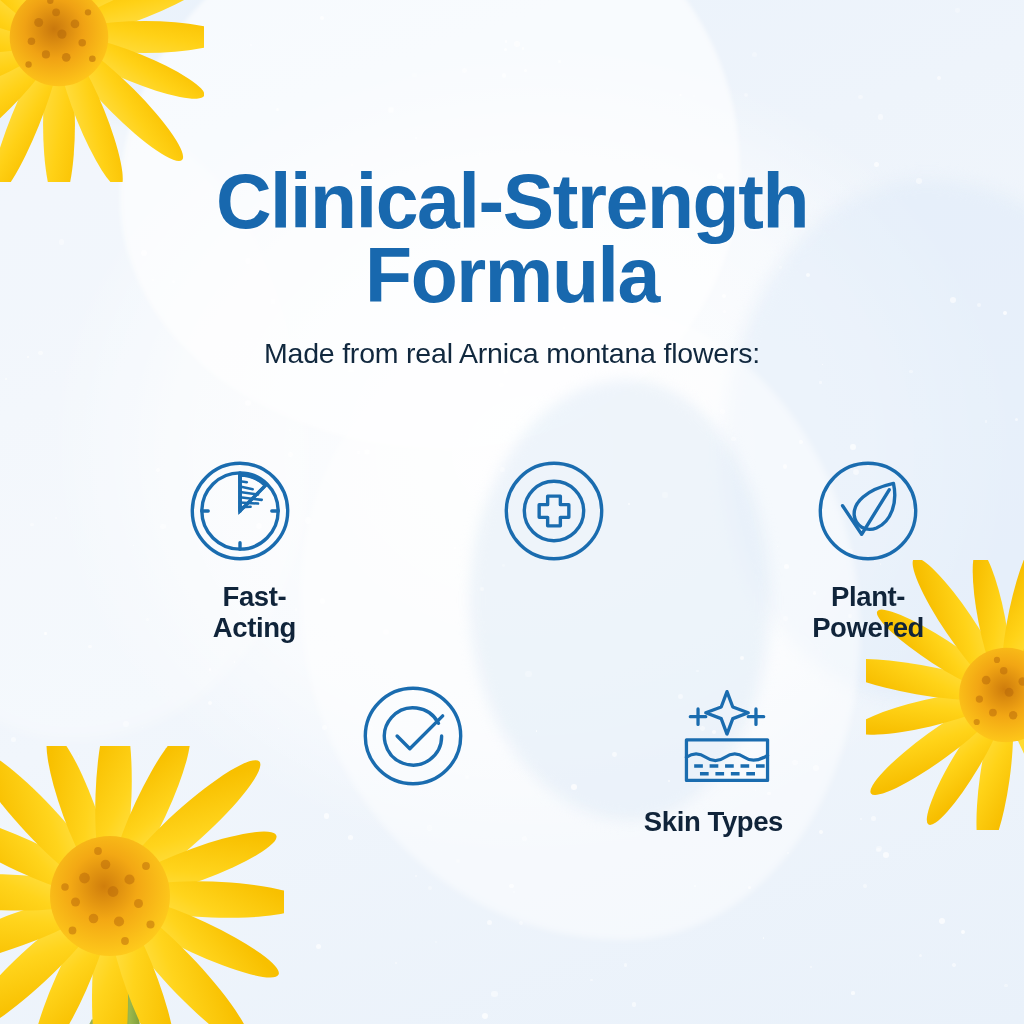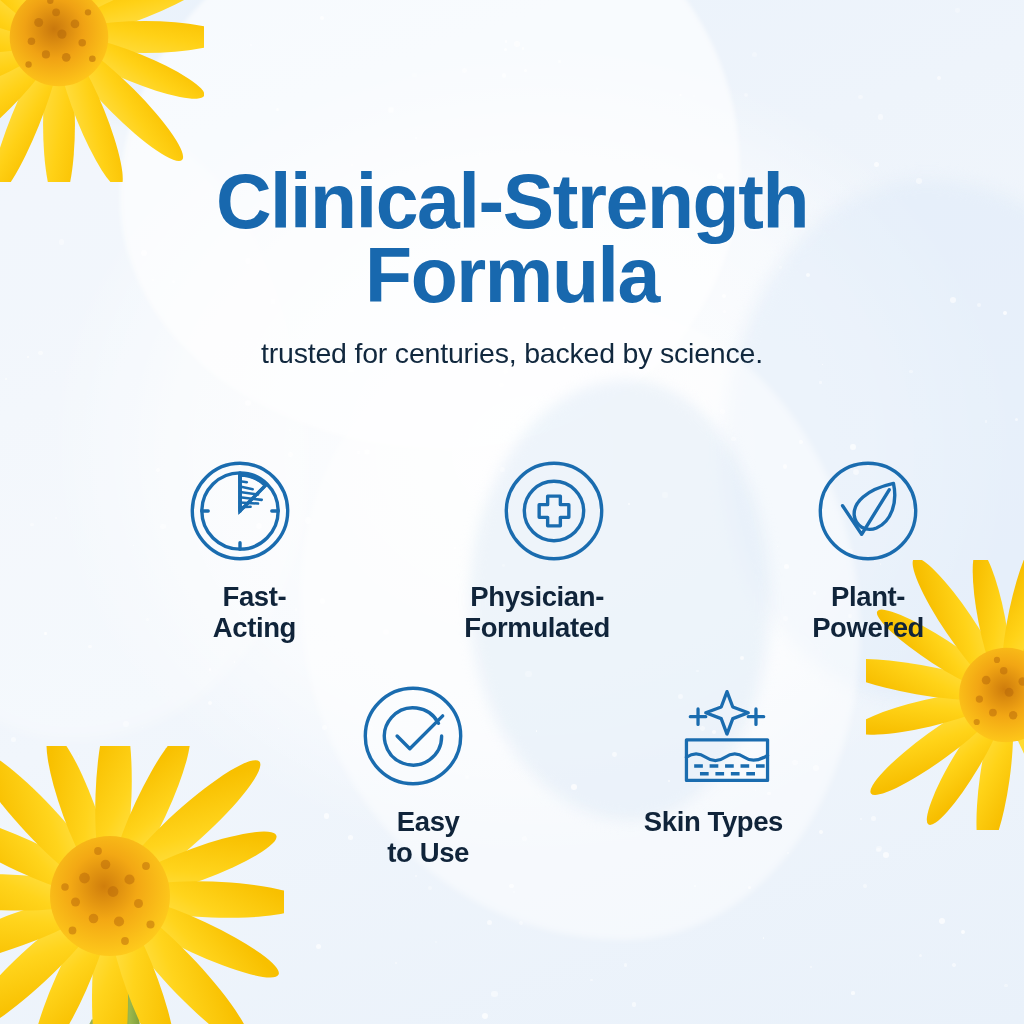--- a/index.html
+++ b/index.html
@@ -601,21 +601,21 @@
       </g>
     </svg>
   </div>
 
   <h1 class="headline">
     <span class="l1">Clinical-Strength</span>
     <span class="l2">Formula</span>
   </h1>
 
   <p class="subhead">
-    <span class="s2">trusted for centuries, backed by science.</span>
+    <span class="s1">Made from real Arnica montana flowers:</span>
   </p>
 
   <div class="features">
 
     <div class="frow frow-1">
 
       <div class="feature">
         <div class="fic">
           <svg width="106" height="106" viewBox="0 0 100 100" fill="none" stroke="#1A6CAF" stroke-width="3.2" stroke-linecap="round">
             <circle cx="50" cy="50" r="45"></circle>
@@ -643,24 +643,20 @@
       </div>
 
       <div class="feature">
         <div class="fic">
           <svg width="106" height="106" viewBox="0 0 100 100" fill="none" stroke="#1A6CAF" stroke-width="3.2" stroke-linejoin="round">
             <circle cx="50" cy="50" r="45"></circle>
             <circle cx="50" cy="50" r="28"></circle>
             <path d="M44 36 H56 V44 H64 V56 H56 V64 H44 V56 H36 V44 H44 Z"></path>
           </svg>
         </div>
-        <div class="flabel">
-          <span class="ln">Physician-</span>
-          <span class="ln">Formulated</span>
-        </div>
       </div>
 
       <div class="feature">
         <div class="fic">
           <svg width="106" height="106" viewBox="0 0 100 100" fill="none" stroke="#1A6CAF" stroke-width="3.2" stroke-linecap="round" stroke-linejoin="round">
             <circle cx="50" cy="50" r="45"></circle>
             <path d="M74 24 C78 42 72 60 58 66 C48 70 38 64 37 54 C36 42 48 30 74 24 Z"></path>
             <path d="M26 45 L44 72 L70 30"></path>
           </svg>
         </div>
@@ -675,24 +671,20 @@
     <div class="frow frow-2">
 
       <div class="feature">
         <div class="fic">
           <svg width="106" height="106" viewBox="0 0 100 100" fill="none" stroke="#1A6CAF" stroke-width="3.2" stroke-linecap="round" stroke-linejoin="round">
             <circle cx="50" cy="50" r="45"></circle>
             <path d="M74 38 A27 27 0 1 0 77 50"></path>
             <path d="M35 50 L47 62 L78 31"></path>
           </svg>
         </div>
-        <div class="flabel">
-          <span class="ln">Easy</span>
-          <span class="ln">to Use</span>
-        </div>
       </div>
 
       <div class="feature">
         <div class="fic">
           <svg width="126" height="112" viewBox="0 0 116 100" fill="none" stroke="#1A6CAF" stroke-width="3.4" stroke-linecap="round" stroke-linejoin="round">
 
             <path d="M58 4 L64 20 L80 26 L64 32 L58 48 L52 32 L36 26 L52 20 Z"></path>
 
             <path d="M28 22 V38 M20 30 H36"></path>
 

